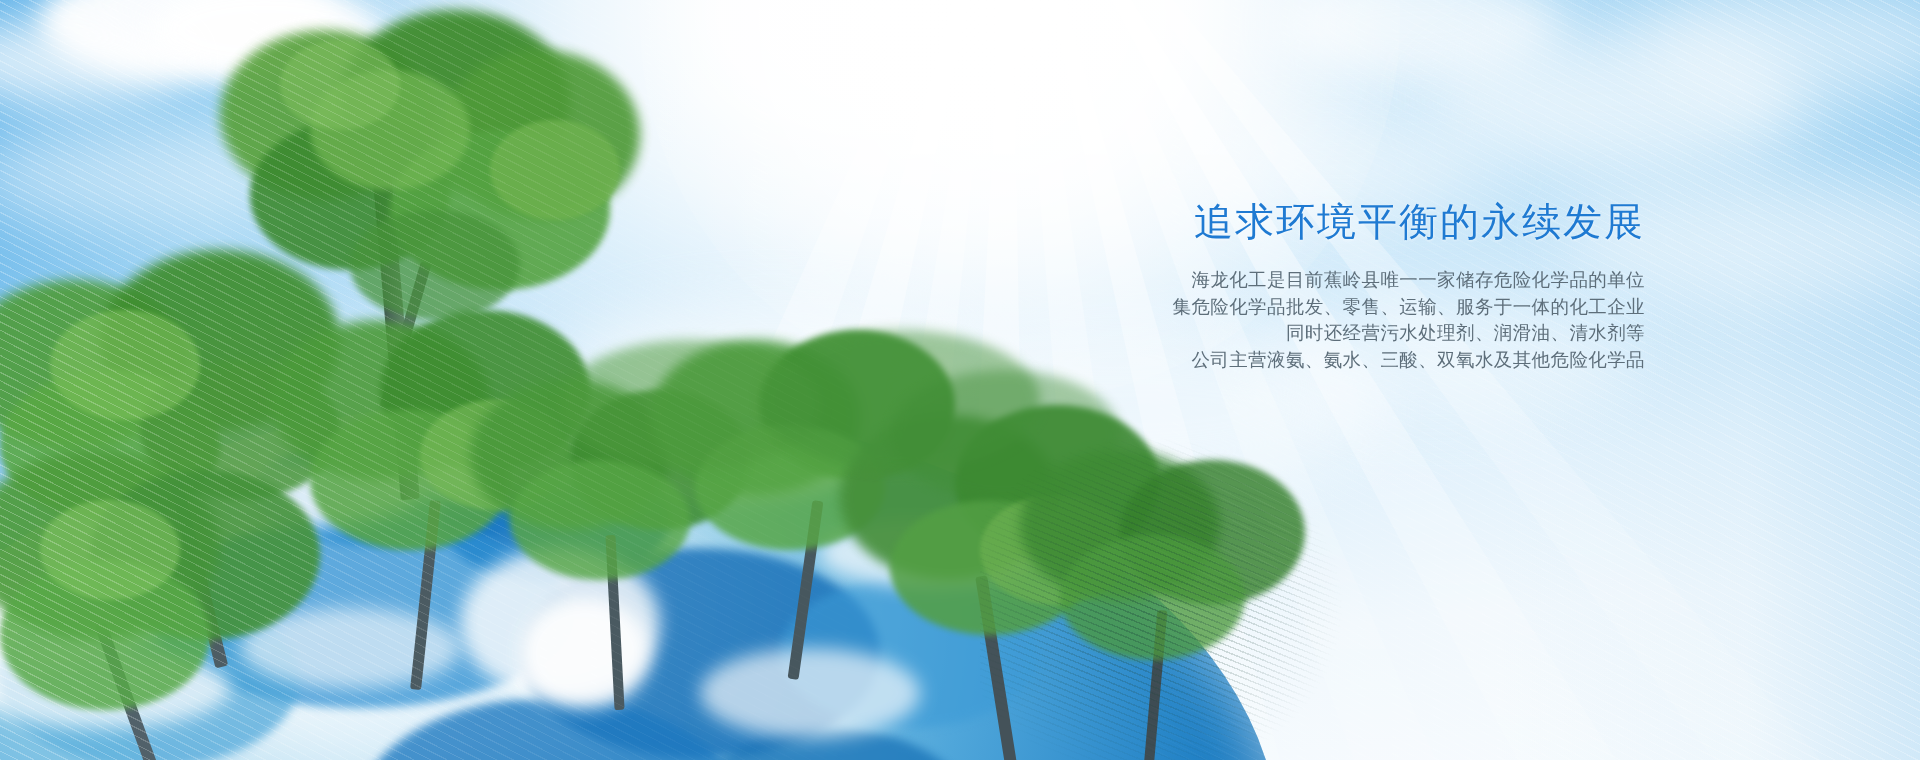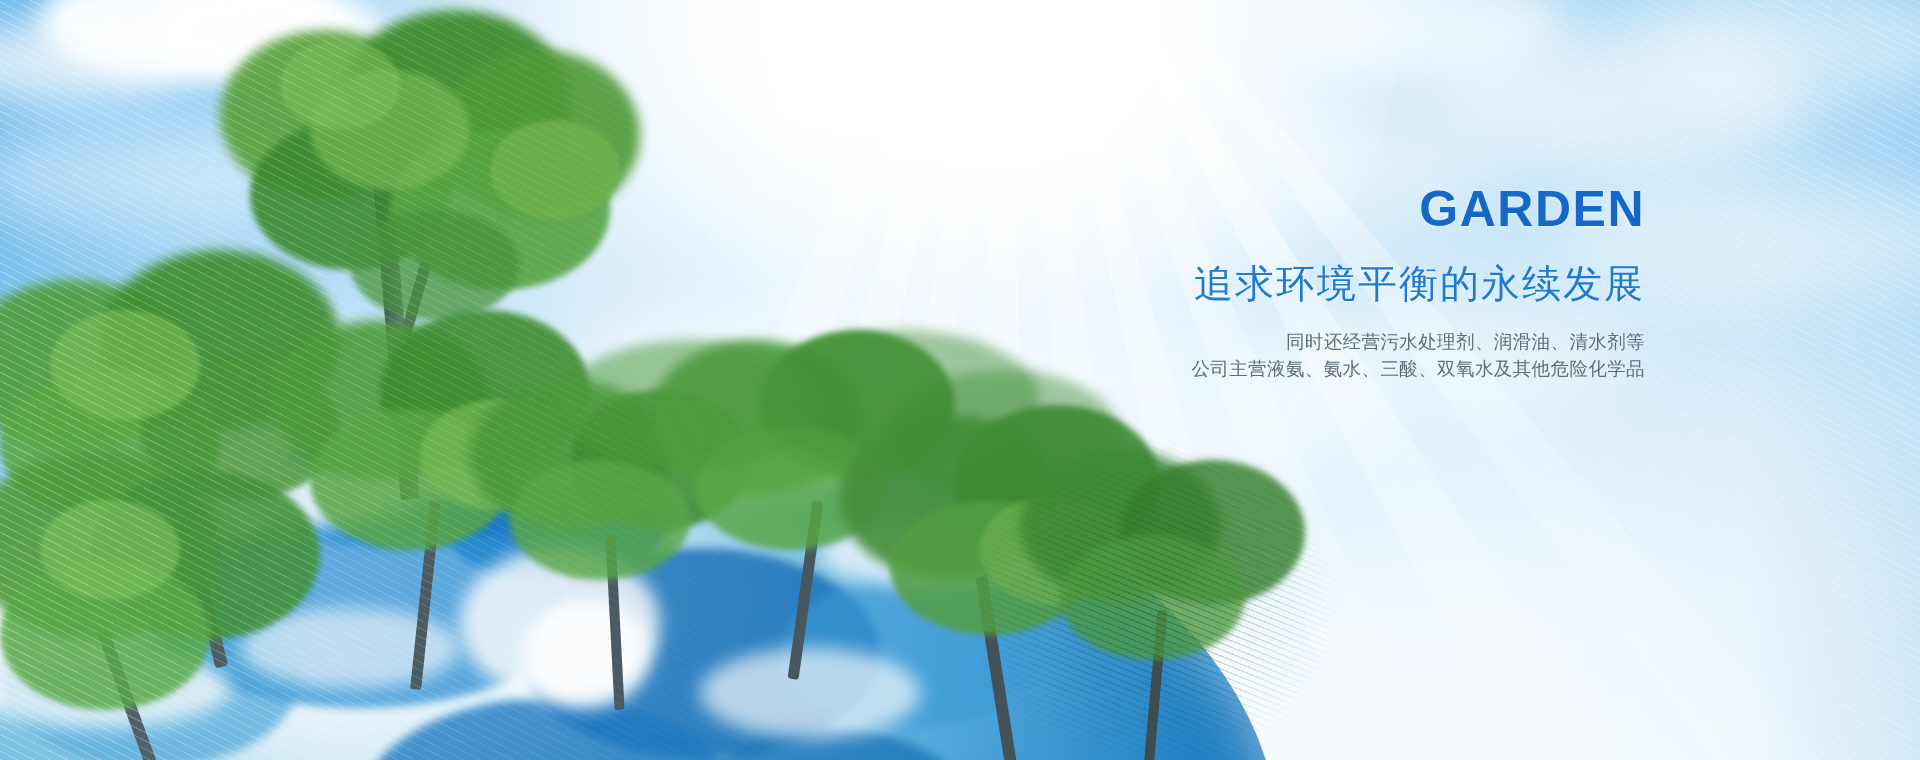--- a/index.html
+++ b/index.html
@@ -271,21 +271,22 @@
       <div class="leaf b" style="left:0px;   top:10px;  width:260px; height:130px; background:#4f9b3e; opacity:.55;"></div>
       <div class="leaf b" style="left:200px; top:0px;   width:280px; height:140px; background:#45923a; opacity:.5;"></div>
       <div class="leaf b" style="left:330px; top:40px;  width:230px; height:130px; background:#3f8c34; opacity:.45;"></div>
     </div>
   </div>
 
   <div class="hatch-dark"></div>
   <div class="hatch"></div>
 
   <div class="copy">
-    <div class="headline">GARDEN</div>
     <div class="subhead">追求环境平衡的永续发展</div>
     <div class="para">
+      <div>海龙化工是目前蕉岭县唯一一家储存危险化学品的单位</div>
+      <div>集危险化学品批发、零售、运输、服务于一体的化工企业</div>
       <div>同时还经营污水处理剂、润滑油、清水剂等</div>
       <div>公司主营液氨、氨水、三酸、双氧水及其他危险化学品</div>
     </div>
   </div>
 
 </div>
 
 </body></html>

